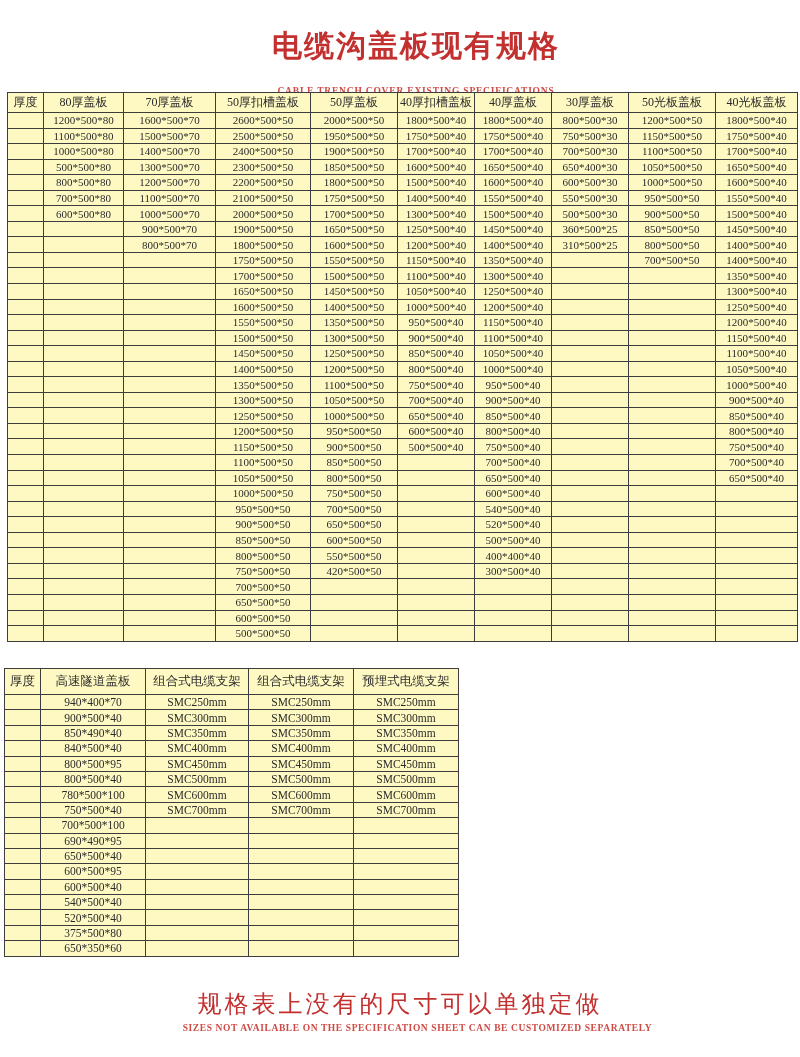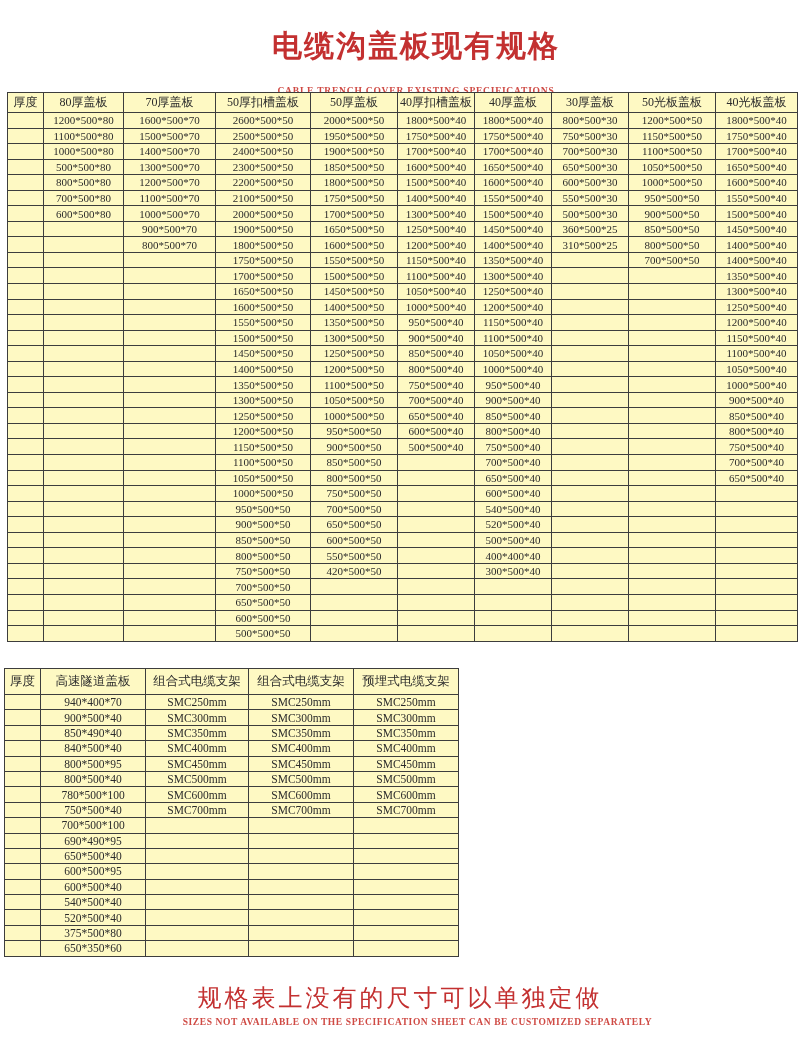--- a/index.html
+++ b/index.html
@@ -17,21 +17,21 @@
     padding:0;color:#2b2b2b;overflow:hidden;white-space:nowrap;
   }
   #t1{left:7px;top:92px;}
   #t1 th{height:19px;font-size:12px;font-weight:normal;}
   #t1 td{height:14.56px;font-size:11px;}
   #t2{left:4px;top:668px;}
   #t2 th{height:25px;font-size:12.5px;font-weight:normal;}
   #t2 td{height:14.4px;font-size:11.5px;}
 
   .footer-block{position:absolute;top:982px;left:0;width:100%;text-align:center;}
-  .footer-zh{font-size:24px;letter-spacing:3px;color:#c33030;}
+  .footer-zh{font-size:24px;letter-spacing:3px;color:#c33030;margin-top:6px;}
   .footer-en{font-size:9.5px;font-weight:bold;letter-spacing:0.6px;color:#cf4a44;margin-top:3px;padding-left:35px;}
 </style>
 </head>
 <body>
 
 <div class="title-block">
   <div class="title-zh" style="color: rgb(195, 48, 48);">电缆沟盖板现有规格</div>
   <div class="title-en" style="color: rgb(207, 74, 68);">CABLE TRENCH COVER EXISTING SPECIFICATIONS</div>
 </div>
 
@@ -100,21 +100,21 @@
         <td>1700*500*40</td>
       </tr>
       <tr>
         <td></td>
         <td>500*500*80</td>
         <td>1300*500*70</td>
         <td>2300*500*50</td>
         <td>1850*500*50</td>
         <td>1600*500*40</td>
         <td>1650*500*40</td>
-        <td>650*500*30</td>
+        <td>650*400*30</td>
         <td>1050*500*50</td>
         <td>1650*500*40</td>
       </tr>
       <tr>
         <td></td>
         <td>800*500*80</td>
         <td>1200*500*70</td>
         <td>2200*500*50</td>
         <td>1800*500*50</td>
         <td>1500*500*40</td>

